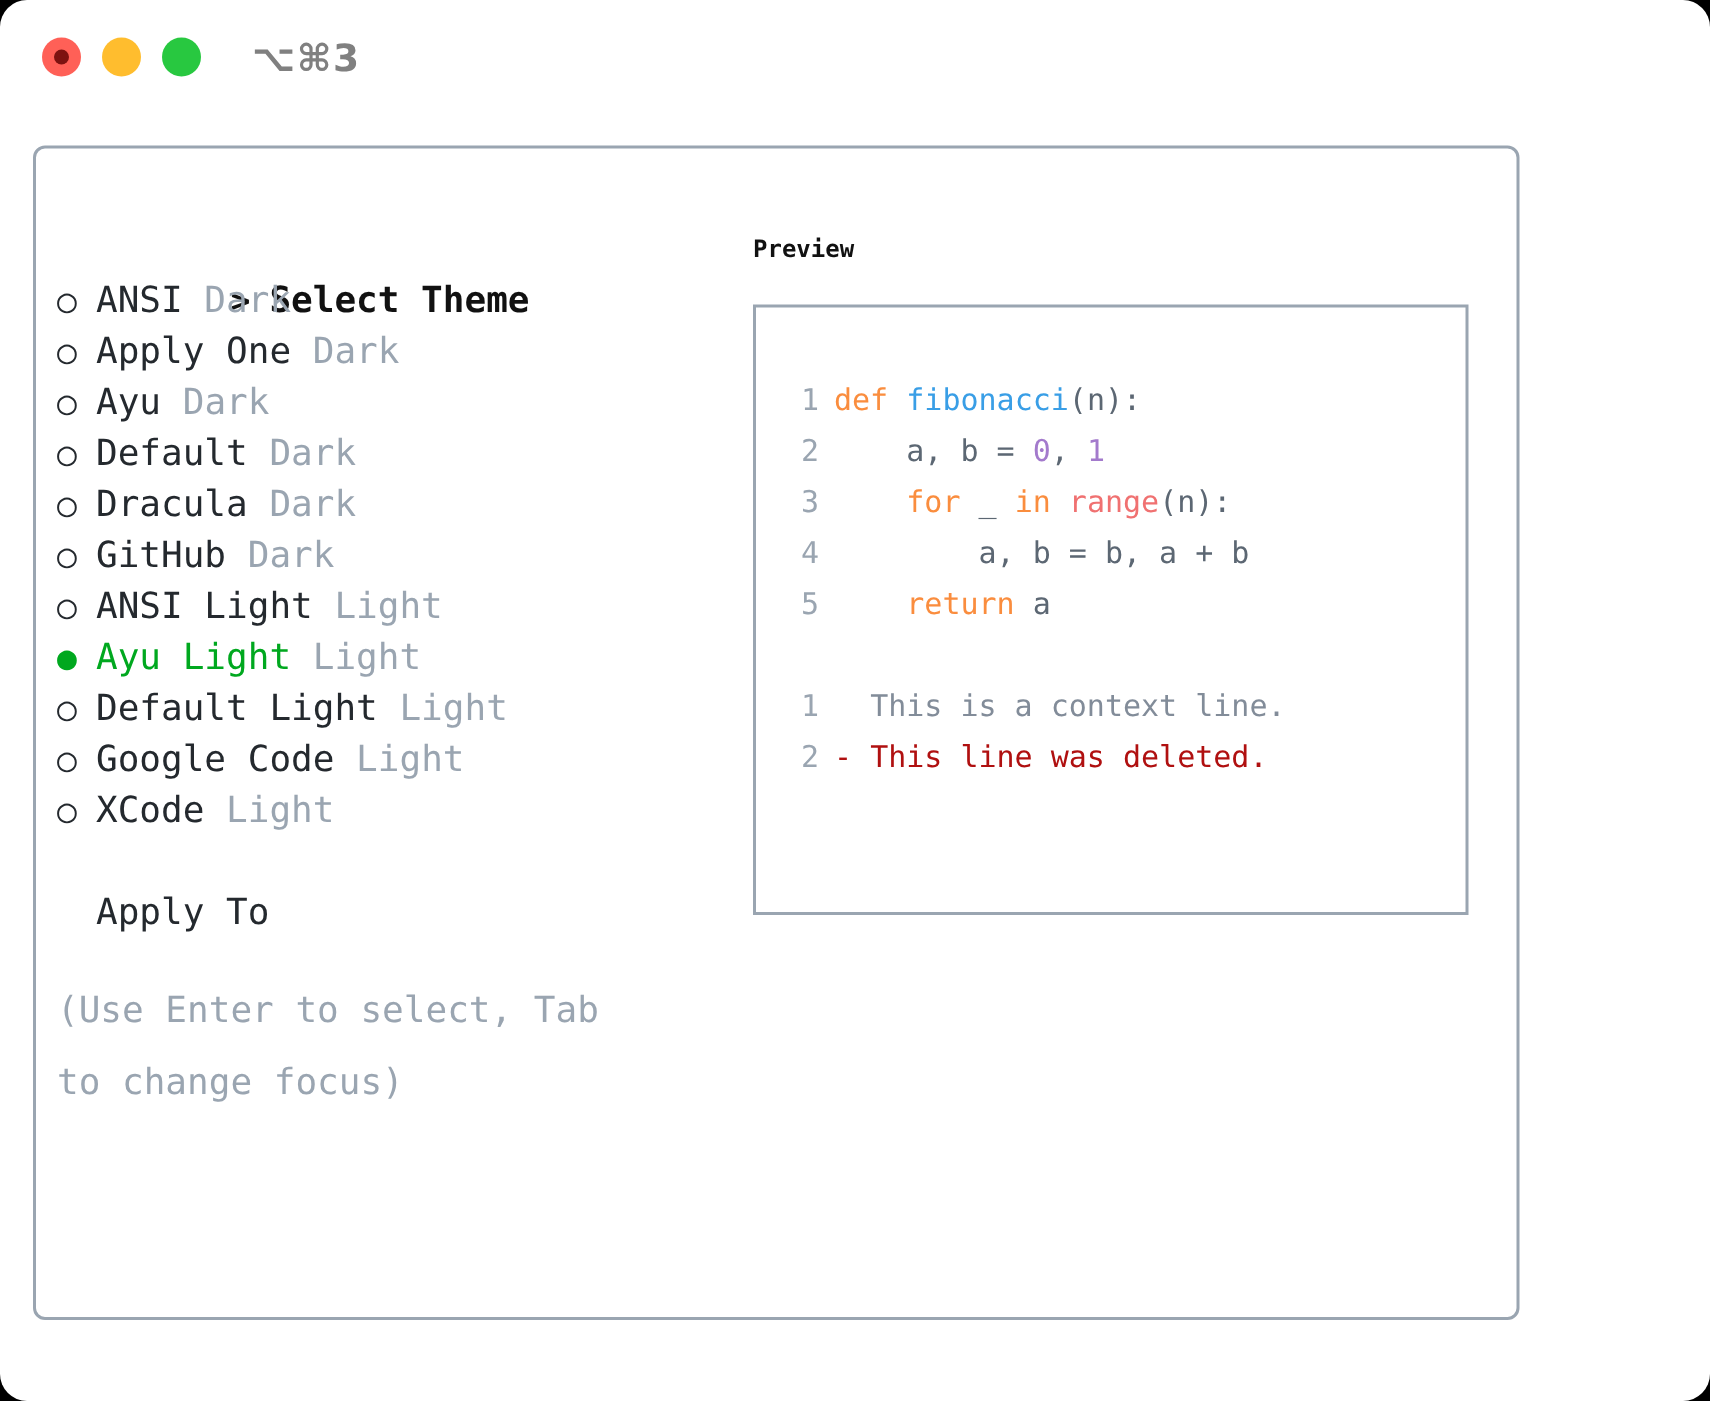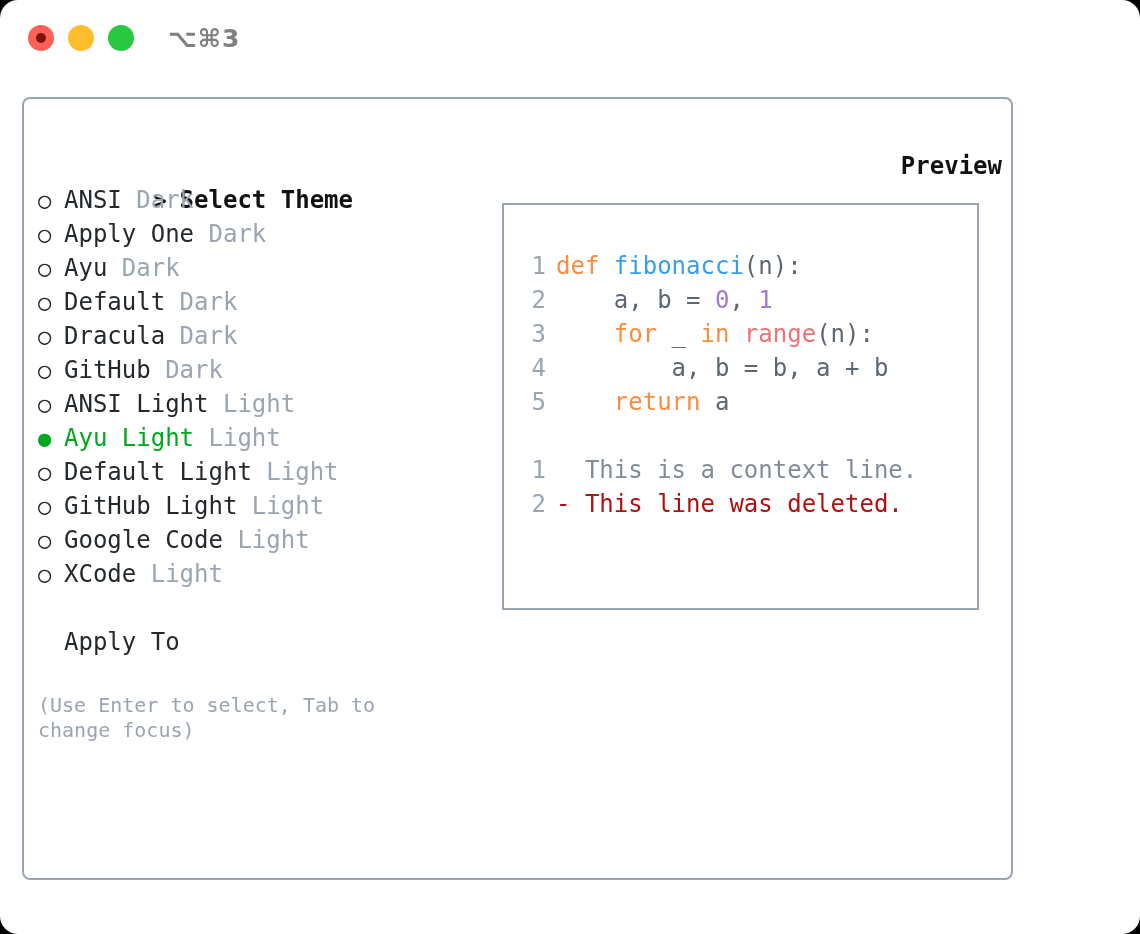--- a/index.html
+++ b/index.html
@@ -98,59 +98,58 @@
     font-size: 22px;
   }
   .marker-arrow { font-weight: bold; }
   .sel { color: #00a81f; }
   .variant { color: #9aa5b1; }
 
   #apply-block { margin-top: 34px; }
   #apply-header { padding-left: 26px; }
 
   #hint {
-    margin-top: 34px;
-    font-size: 20px;
-    line-height: 25px;
+    margin-top: 24px;
+    font-size: 24px;
+    line-height: 48px;
     color: #9aa5b1;
     width: 400px;
   }
 
   
   #right-col {
     position: absolute;
     left: 478px;
     top: 50px;
     width: 500px;
   }
   #preview-title {
-    font-size: 24px;
+    font-size: 16px;
     line-height: 34px;
     font-weight: bold;
     color: #111111;
     white-space: pre;
-    text-align: right;
   }
   #preview-box {
     margin-top: 20px;
     width: 477px;
     height: 407px;
     border: 2px solid #9aa5b1;
     box-sizing: border-box;
     background: #ffffff;
     position: relative;
   }
   #code-area {
     position: absolute;
     left: 12px;
     top: 44px;
     right: 8px;
   }
   .code-line {
-    font-size: 24px;
+    font-size: 20px;
     line-height: 34px;
     white-space: pre;
     color: #5c6773;
   }
   .lno {
     display: inline-block;
     width: 30px;
     text-align: right;
     color: #9aa5b1;
     margin-right: 10px;
@@ -192,21 +191,20 @@
       <div id="theme-items">
           <div class="row"><span class="marker">○</span><span>ANSI</span><span class="variant"> Dark</span></div>
           <div class="row"><span class="marker">○</span><span>Apply One</span><span class="variant"> Dark</span></div>
           <div class="row"><span class="marker">○</span><span>Ayu</span><span class="variant"> Dark</span></div>
           <div class="row"><span class="marker">○</span><span>Default</span><span class="variant"> Dark</span></div>
           <div class="row"><span class="marker">○</span><span>Dracula</span><span class="variant"> Dark</span></div>
           <div class="row"><span class="marker">○</span><span>GitHub</span><span class="variant"> Dark</span></div>
           <div class="row"><span class="marker">○</span><span>ANSI Light</span><span class="variant"> Light</span></div>
           <div class="row"><span class="marker sel">●</span><span class="sel">Ayu Light</span><span class="variant"> Light</span></div>
           <div class="row"><span class="marker">○</span><span>Default Light</span><span class="variant"> Light</span></div>
-          <div class="row"><span class="marker">○</span><span>GitHub Light</span><span class="variant"> Light</span></div>
           <div class="row"><span class="marker">○</span><span>Google Code</span><span class="variant"> Light</span></div>
           <div class="row"><span class="marker">○</span><span>XCode</span><span class="variant"> Light</span></div>
         </div>
 
       <div id="apply-block">
         <div class="row" id="apply-header">Apply To</div>
       </div>
 
       <div id="hint">(Use Enter to select, Tab to change focus)</div>
     </div>

